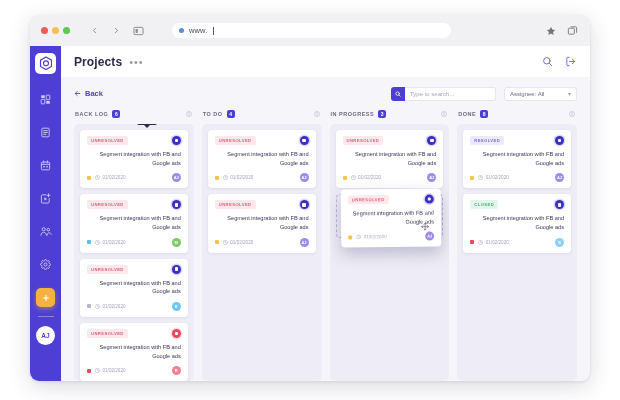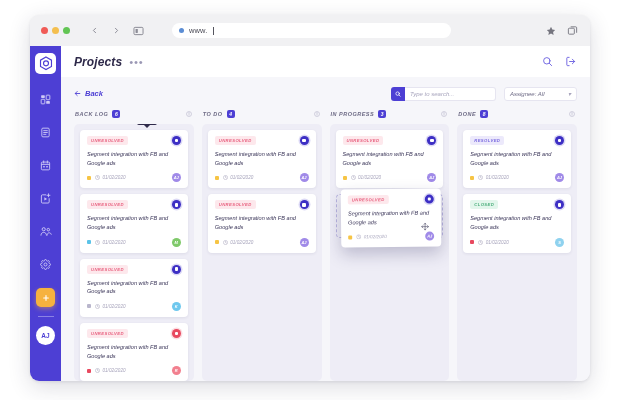--- a/index.html
+++ b/index.html
@@ -127,21 +127,21 @@
   .avatar-nav {
     width: 19px; height: 19px;
     border-radius: 50%;
     background: #ffffff;
     color: #4d3fd4;
     font-size: 6.5px; font-weight: bold;
     display: flex; align-items: center; justify-content: center;
     letter-spacing: .2px;
   }
 
-  .content { flex: 1; display: flex; flex-direction: column; min-width: 0; font-style: italic; }
+  .content { flex: 1; display: flex; flex-direction: column; min-width: 0; }
 
   .topbar {
     height: 31px;
     background: #ffffff;
     display: flex;
     align-items: center;
     padding: 0 14px 0 13px;
     flex: 0 0 auto;
   }
   .title {
@@ -153,20 +153,21 @@
   }
   .topbar-right { margin-left: auto; display: flex; align-items: center; gap: 12px; color: #6a5fe0; }
   .topbar-right svg { display: block; }
 
   .board {
     flex: 1;
     padding: 9px 13px 0 13px;
     display: flex;
     flex-direction: column;
     min-height: 0;
+    text-align: right;
   }
 
   .board-top { display: flex; align-items: center; height: 15px; }
   .back {
     display: flex; align-items: center; gap: 4px;
     color: #4d3fd4; font-size: 7.5px; font-weight: bold;
   }
   .back svg { display: block; }
 
   .board-tools { margin-left: auto; display: flex; align-items: center; gap: 8px; }

